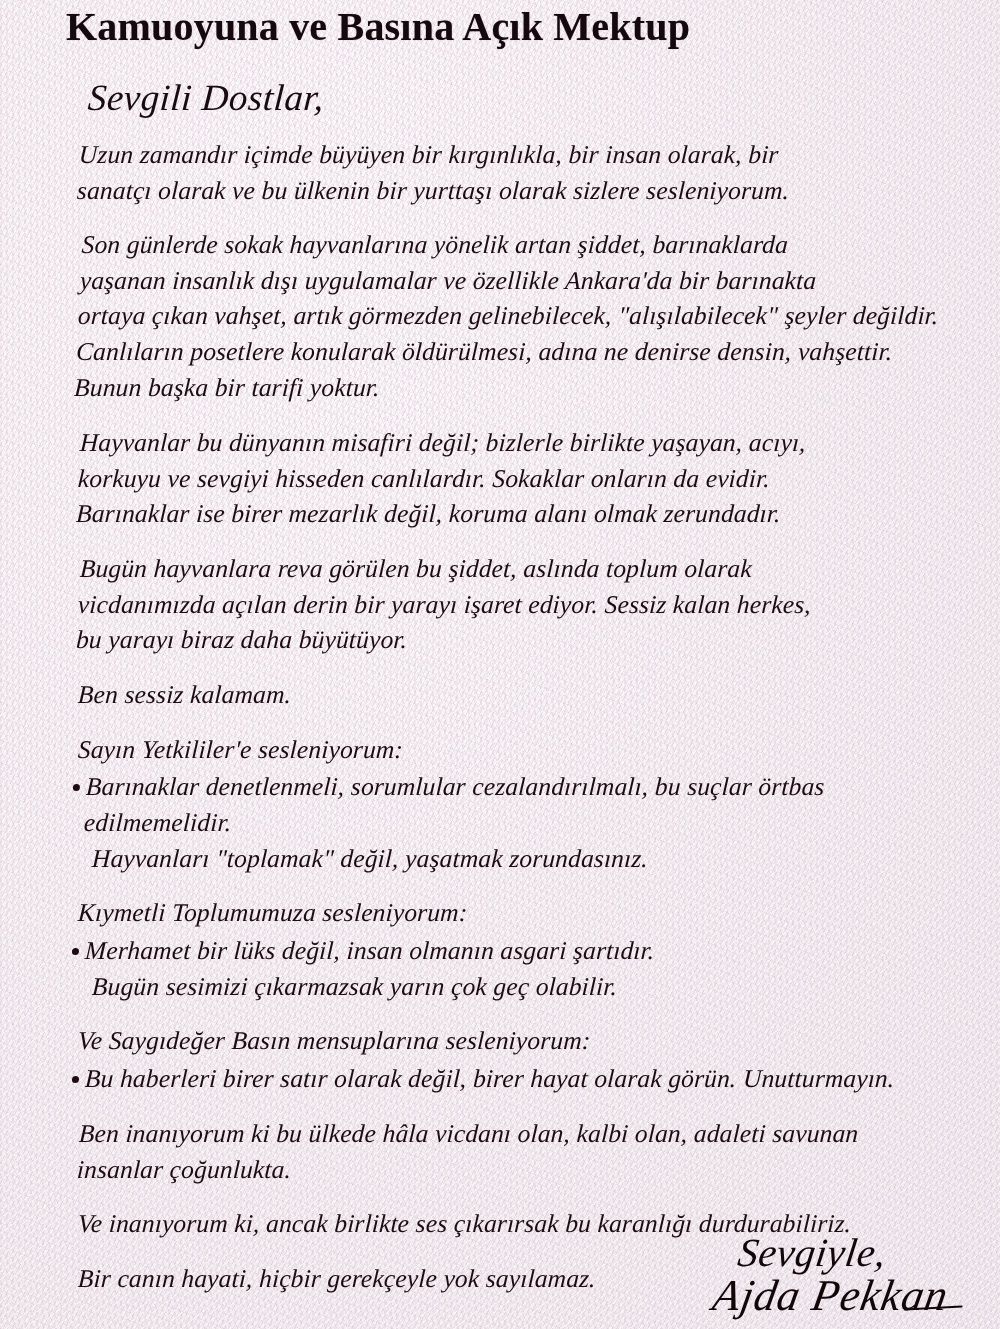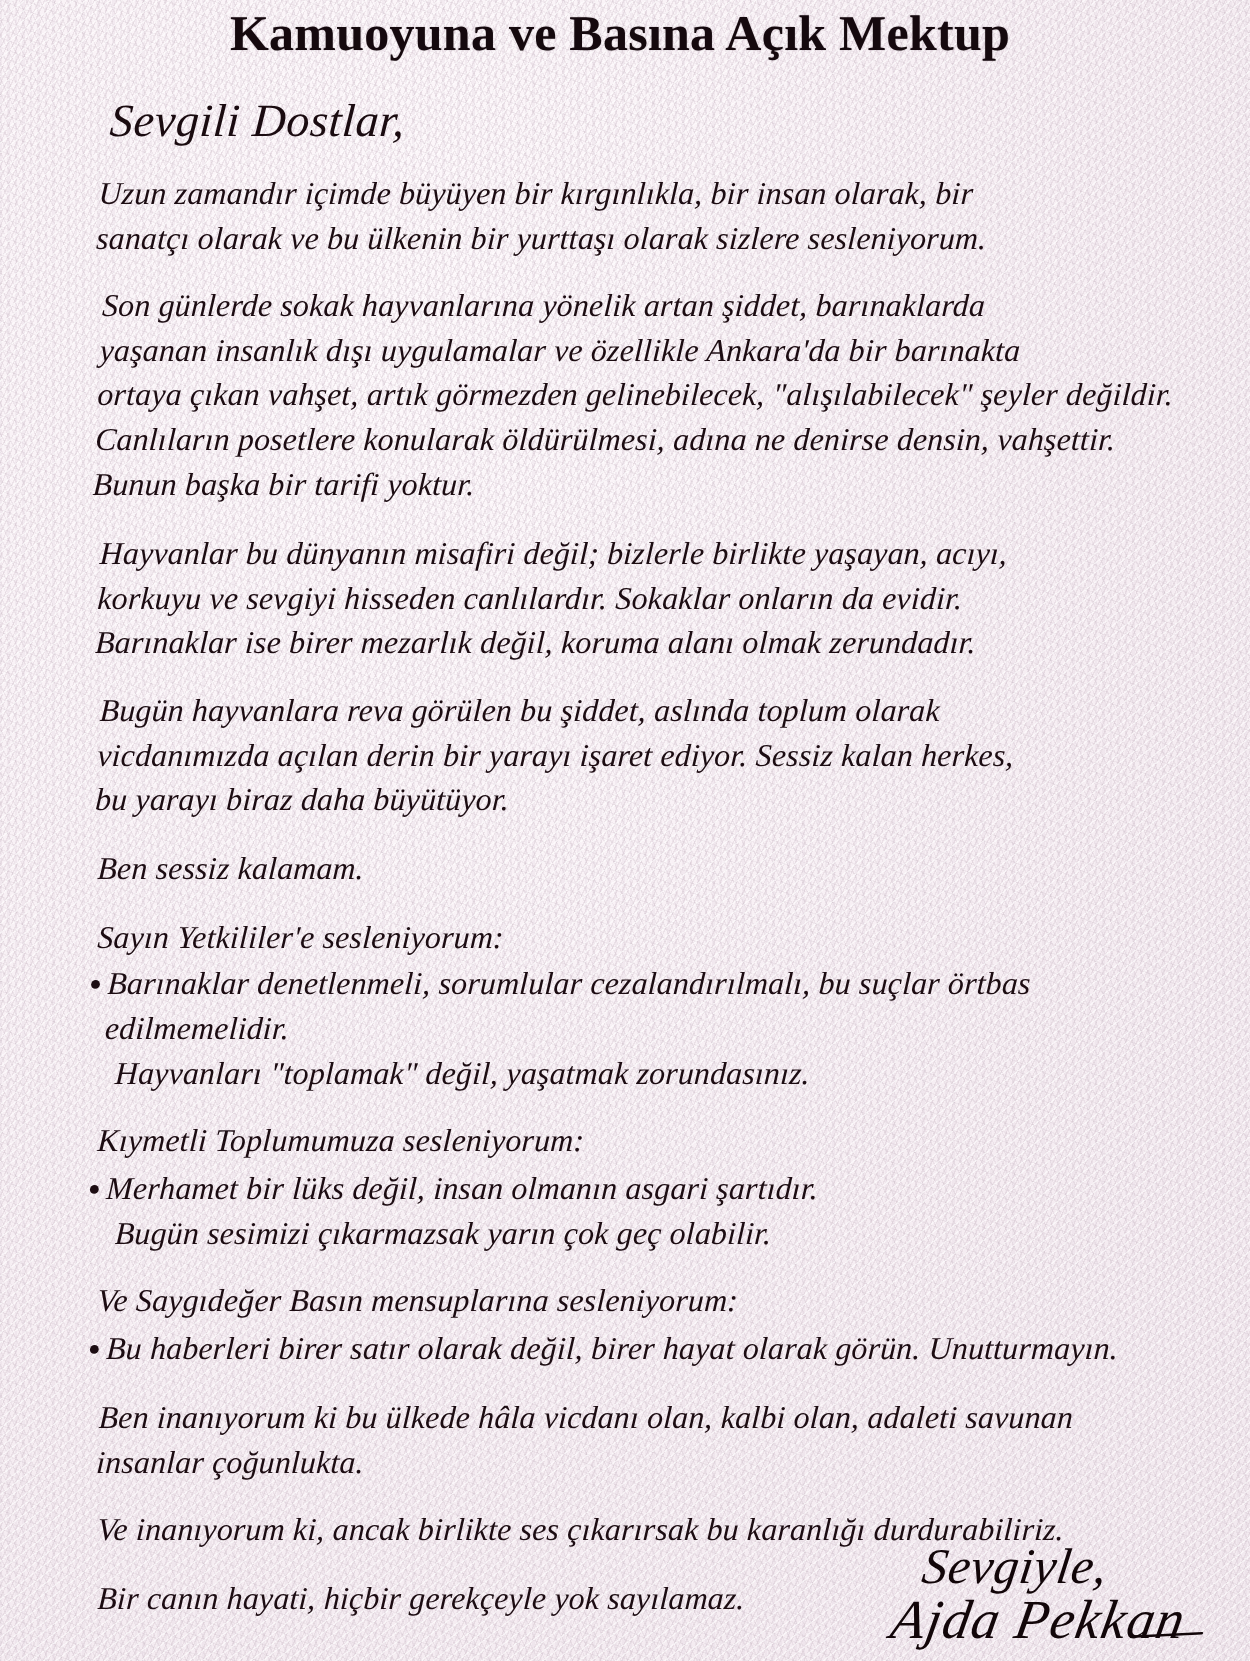--- a/index.html
+++ b/index.html
@@ -65,21 +65,21 @@
     z-index: 2;
     padding: 0 34px 0 66px;
   }
 
   .title {
     font-family: "Liberation Serif", "DejaVu Serif", serif;
     font-weight: bold;
     font-size: 40px;
     letter-spacing: 0.2px;
     color: #15090e;
-    text-align: center;
+    text-align: left;
     padding-top: 4px;
     padding-right: 40px;
     line-height: 1.15;
     text-shadow: 0 0 1px rgba(30,10,20,0.35);
   }
 
   .salutation {
     font-family: "Liberation Serif", "DejaVu Serif", serif;
     font-style: italic;
     font-size: 37px;

